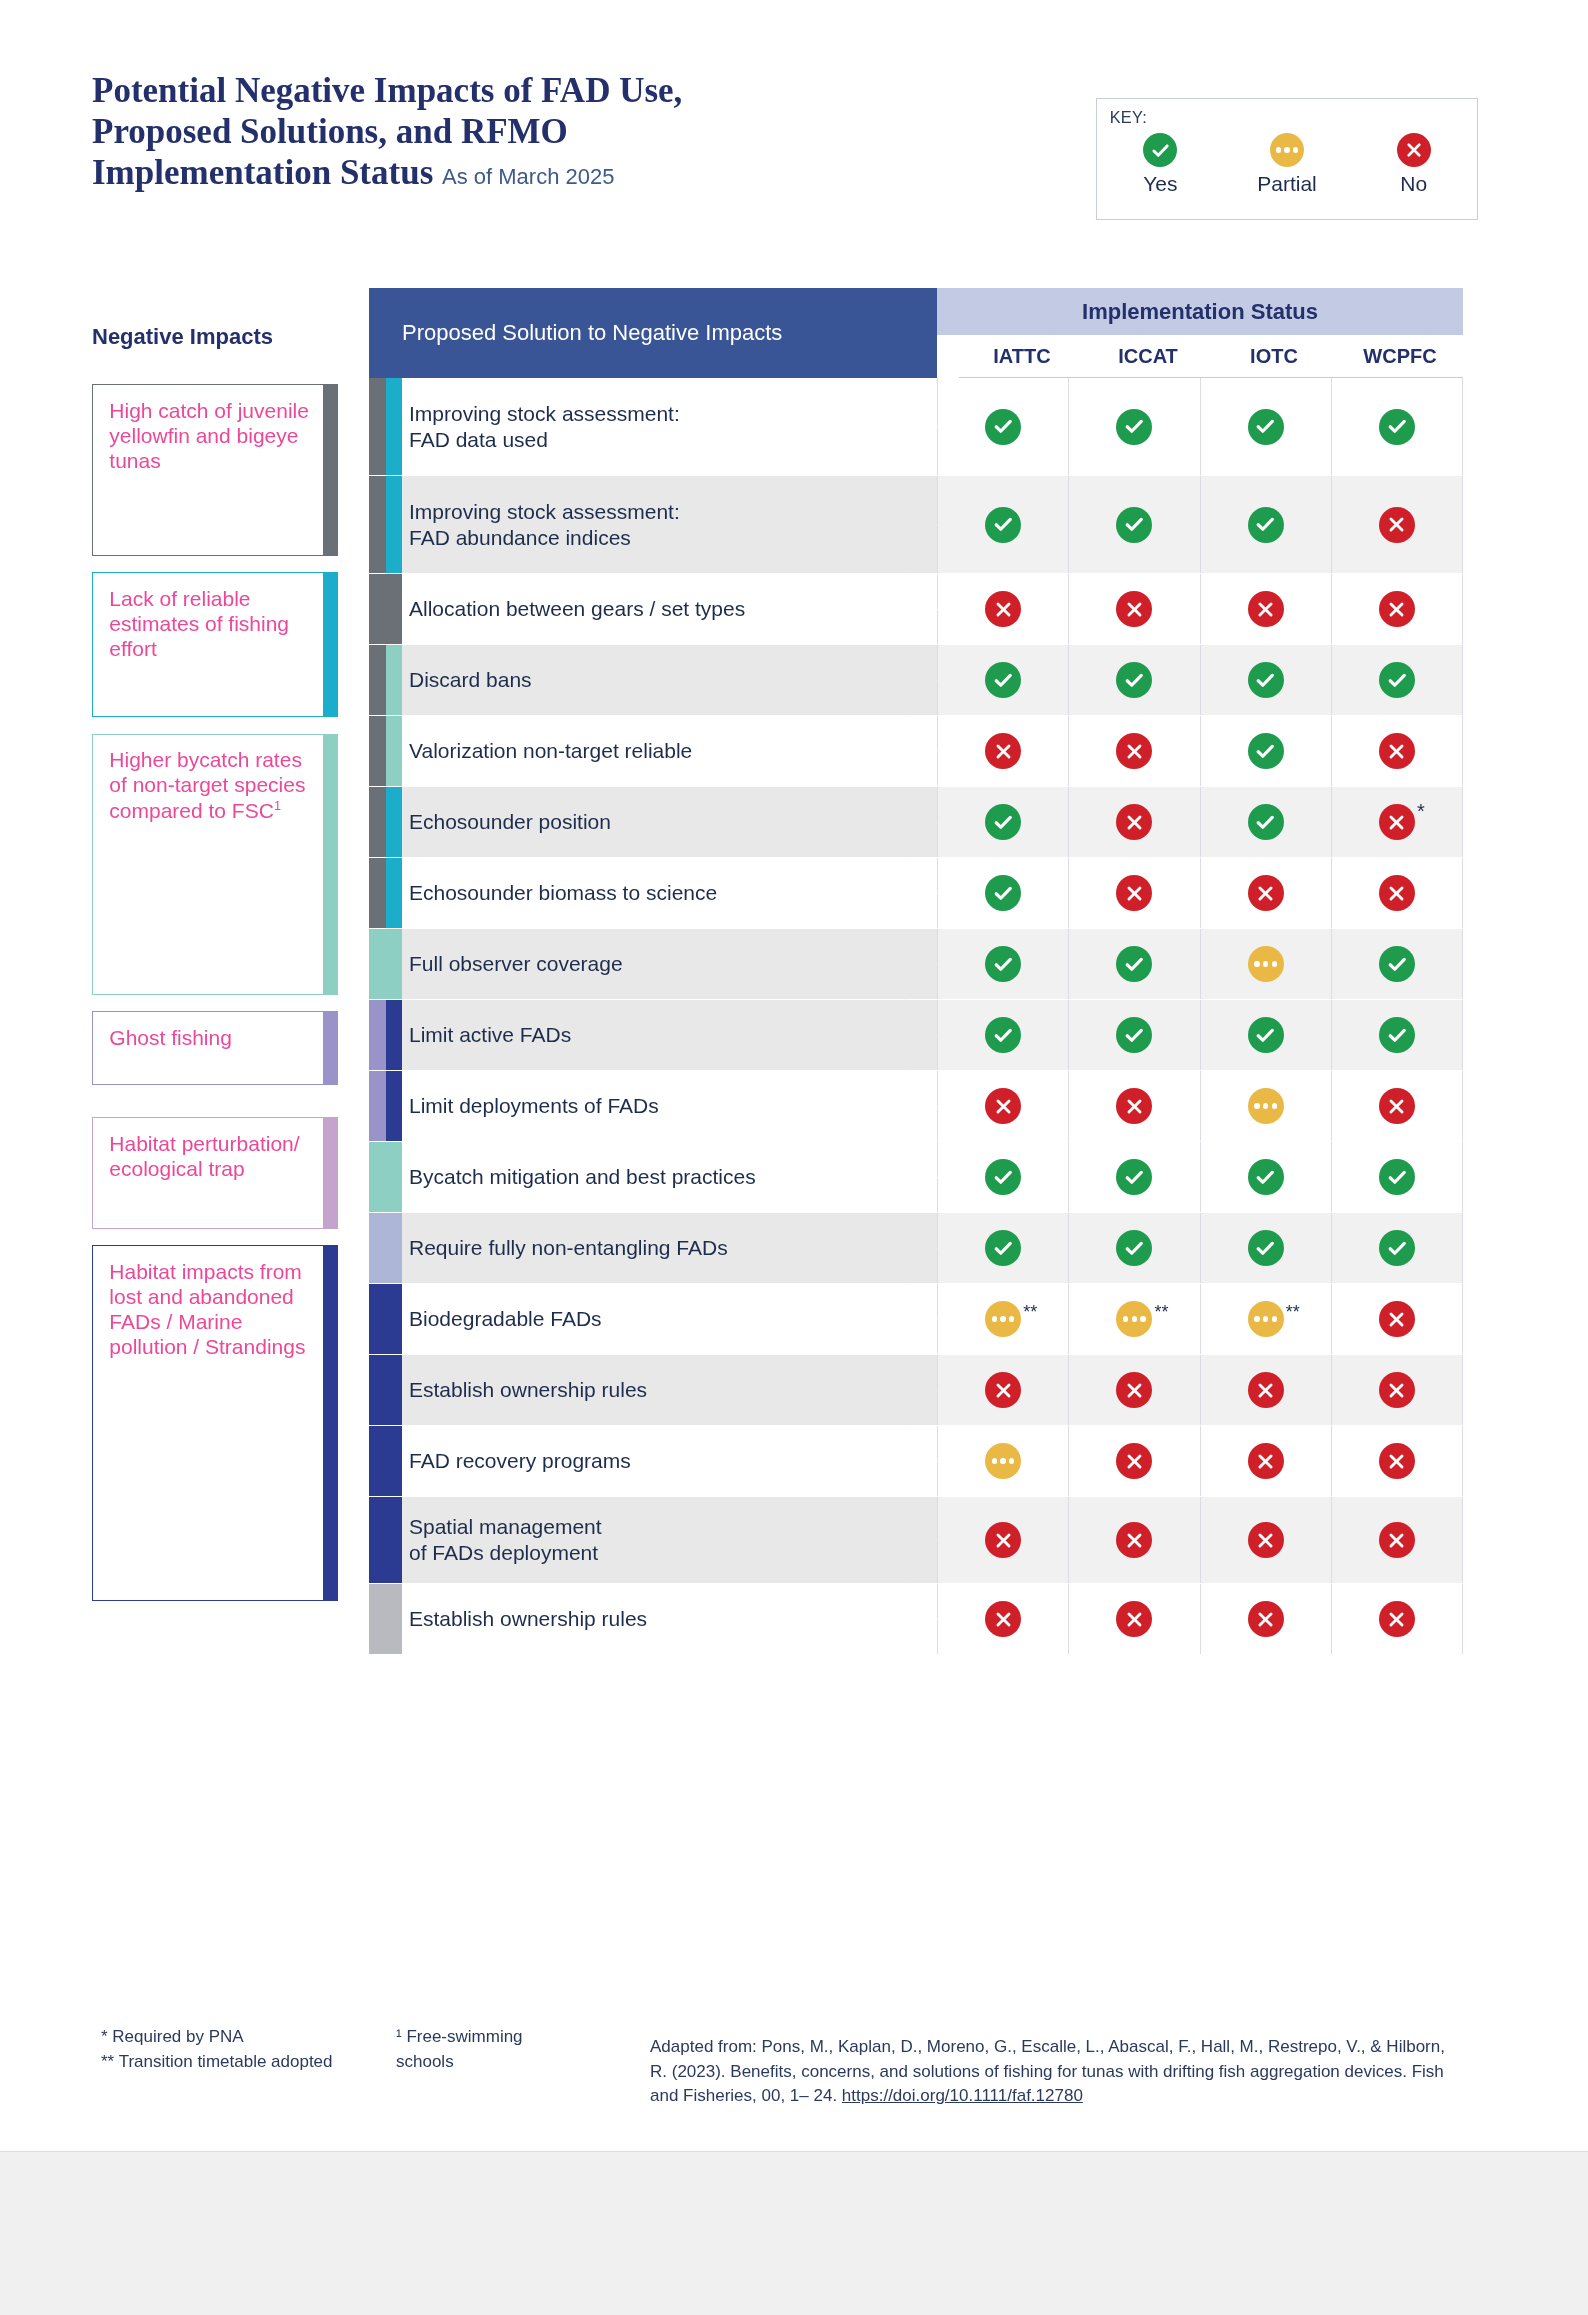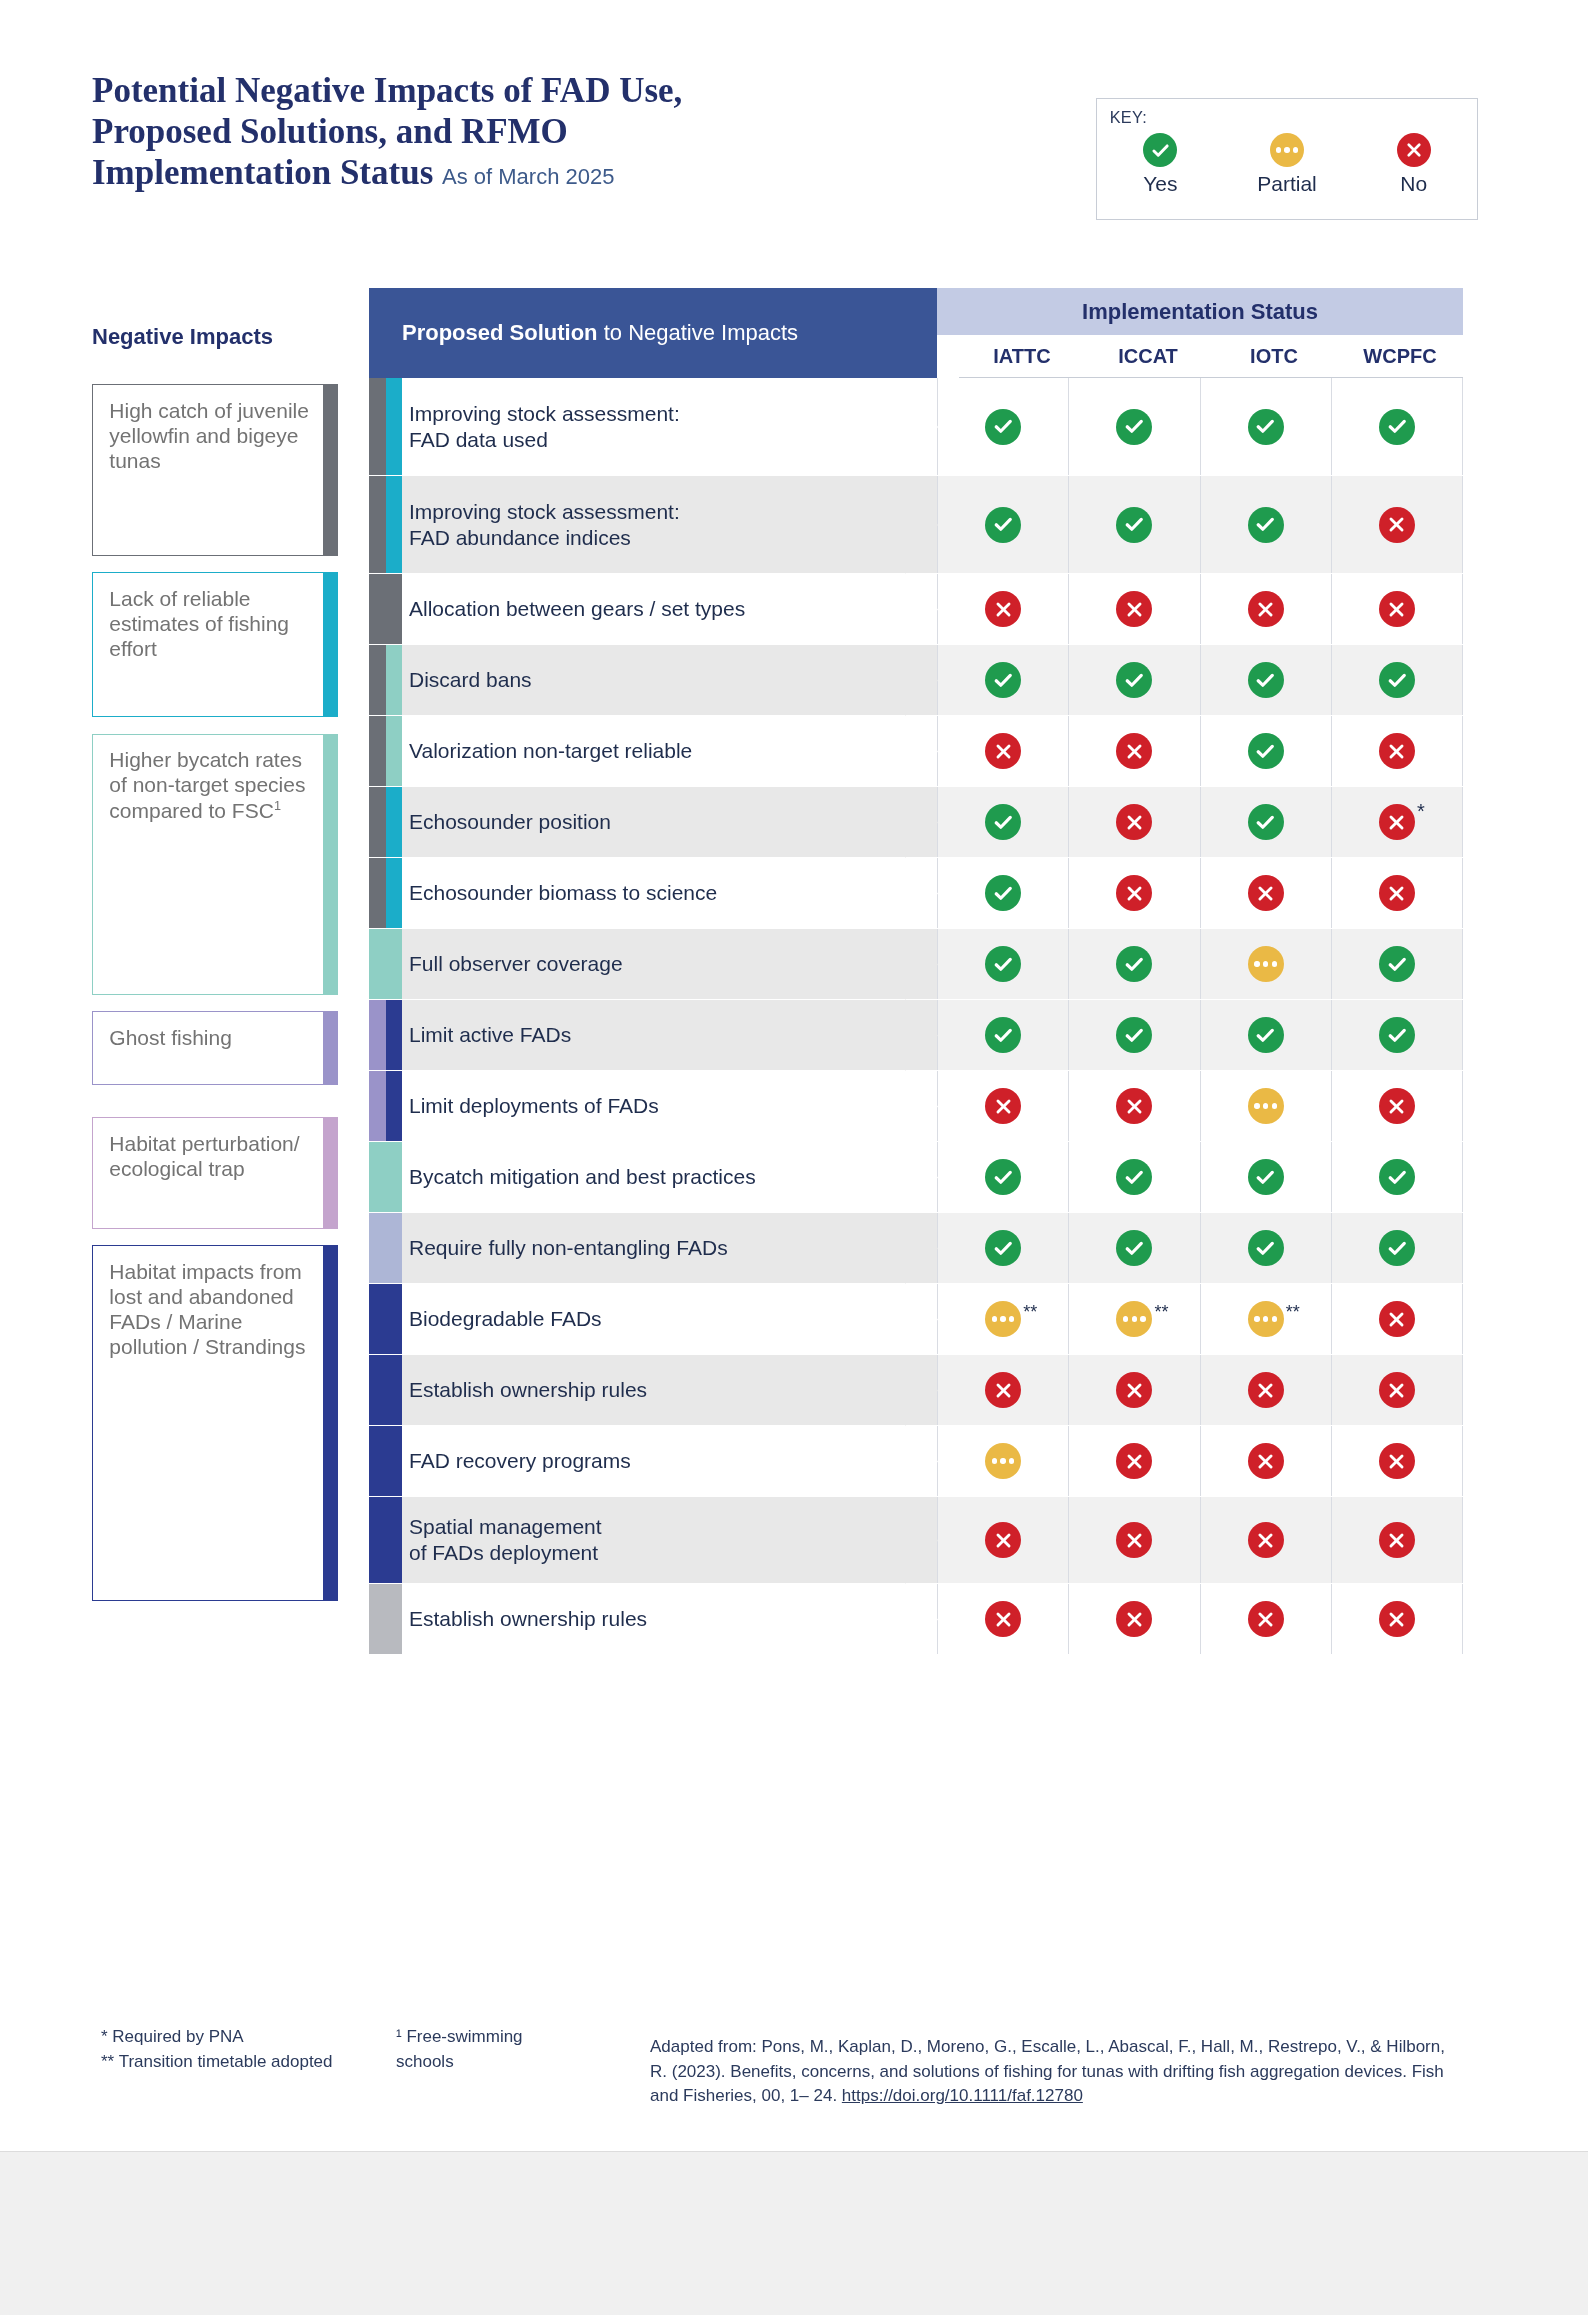--- a/index.html
+++ b/index.html
@@ -59,21 +59,21 @@
   }
 
   
   .tbl { position:absolute; left:369px; top:288px; width:1095px; }
   .hdr-left {
     position:absolute; left:0; top:0; width:568px; height:90px;
     background:#3a5596; color:#fff;
     display:flex; align-items:center; padding-left:33px;
     font-size:22px;
   }
-  .hdr-left b { font-weight:bold;margin-top:28px; }
+  .hdr-left b { font-weight:normal;margin-top:28px; }
   .hdr-left span.light { font-weight:normal; }
   .hdr-right {
     position:absolute; left:568px; top:0; width:526px; height:47px;
     background:#c3cbe4; color:#23306b; font-weight:bold; font-size:22px;
     display:flex; align-items:center; justify-content:center;
   }
   .hdr-rfmo {
     position:absolute; left:568px; top:47px; width:526px; height:43px;
     display:flex;
     padding-left:22px;
@@ -127,21 +127,21 @@
   
   .neg-list { position:absolute; left:92px; top:384px; width:246px; }
   .neg-box {
     position:relative;
     border:0.9px solid #9aa3b4;
     background:#fff;
     margin-bottom:16.3px;
     padding:12.7px 14.5px 12.7px 16.3px;
     font-size:21px;
     line-height:1.2;
-    color:#737373;
+    color:#ec4899;
   }
   .neg-box .edge { position:absolute; right:0; top:0; bottom:0; width:14.5px; }
   .neg-box sup { font-size:12.7px; }
 
   
   .fn { position:absolute; font-size:17px; color:#2b3a5c; line-height:1.45; }
   .fn-left { left:101px; top:2025px; width:271px; }
   .fn-mid  { left:396px; top:2025px; width:181px; }
   .fn-right{ left:650px; top:2035px; width:814px; color:#2b3a5c; }
   .fn-right a { color:#2b3a5c; }

